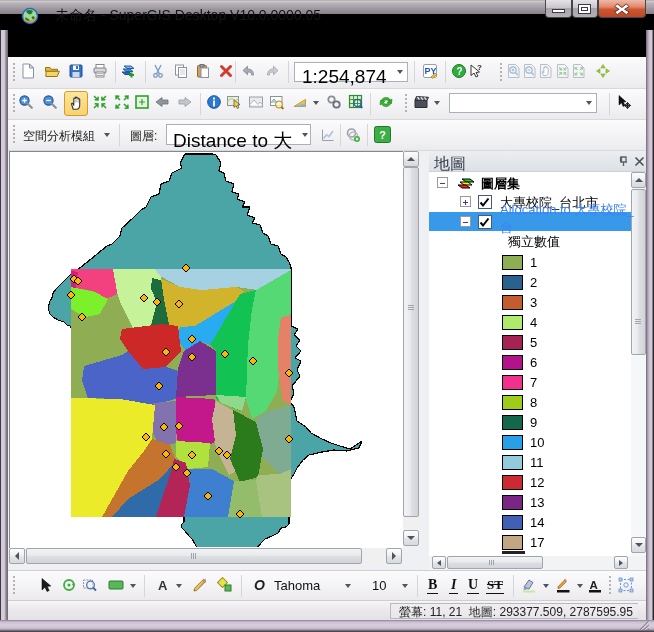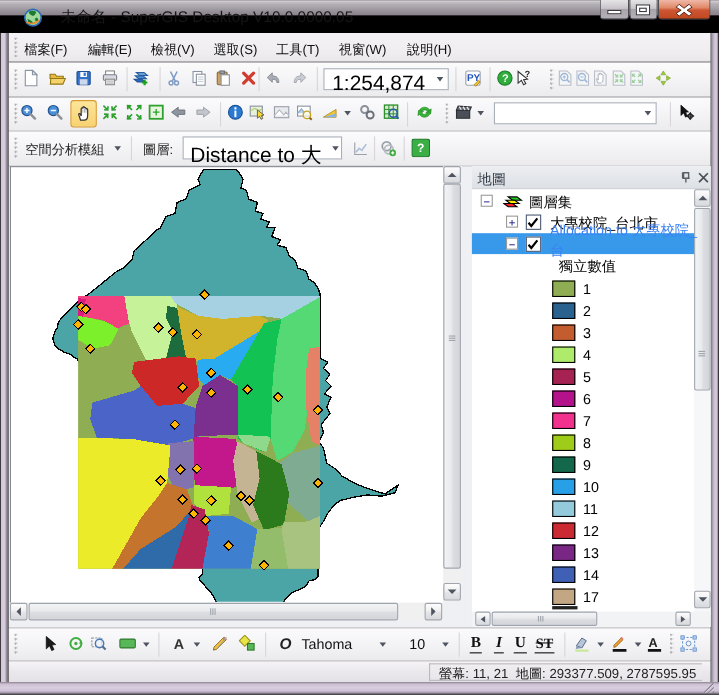--- a/index.html
+++ b/index.html
@@ -24,21 +24,21 @@
 #mapvsb{left:403px;top:151px;width:17px;height:396px;background:#f0f0f0}
 #maphsb{left:9px;top:548px;width:394px;height:17px;background:#f0f0f0}
 #mainbg{left:8px;top:151px;width:638px;height:419px;background:#eef0f4}
 
 .sbtn{position:absolute;background:linear-gradient(180deg,#fdfdfd,#f0f0f1 45%,#e4e5e8 55%,#d8d9dd);border:1px solid #9fa4ad;border-radius:2px}
 .sthumbv{position:absolute;background:linear-gradient(90deg,#f2f3f4,#e9eaec 45%,#dcdee2 55%,#d2d4d9);border:1px solid #9fa4ad;border-radius:2px}
 .sthumbh{position:absolute;background:linear-gradient(180deg,#f2f3f4,#e9eaec 45%,#dcdee2 55%,#d2d4d9);border:1px solid #9fa4ad;border-radius:2px}
 .arr{position:absolute;width:0;height:0}
 
 #panel{left:429px;top:151px;width:217px;height:419px;background:#fff}
-#phead{left:429px;top:151px;width:217px;height:21px;background:linear-gradient(180deg,#eceef1,#dde0e5);border-bottom:1px solid #cdd0d5;color:#333c49;font-size:13px}
+#phead{left:429px;top:151px;width:217px;height:21px;background:linear-gradient(180deg,#eceef1,#dde0e5);border-bottom:1px solid #cdd0d5;color:#333c49;font-size:16px}
 #ptree{font-size:13px;color:#000}
 .pmbox{position:absolute;width:11px;height:11px;background:#fff;border:1px solid #9a9a9a;text-align:center}
 .pmbox .pm{position:absolute;left:2px;top:5px;width:5px;height:1px;background:#3c3c9c}
 .pmbox .pmv{position:absolute;left:4px;top:3px;width:1px;height:5px;background:#3c3c9c}
 .chk{position:absolute;width:14px;height:14px;background:#fff;border:1.5px solid #4a5a74}
 .selrow{position:absolute;left:429px;width:202px;height:19px;background:#3898ea}
 .swatch{position:absolute;left:73px;width:21px;height:15px;border:1px solid #000}
 .swnum{position:absolute;left:101px;font-size:13px;color:#000}
 #btoolbar{left:8px;top:570px;width:638px;height:30px;background:linear-gradient(180deg,#fcfbfc 0,#f3f2f4 55%,#ebeaed 100%);border-top:1px solid #d0ced2}
 #statusbar{left:8px;top:600px;width:638px;height:20px;border-top:1px solid #cfcdd1;background:linear-gradient(180deg,#f6f4f7,#eae8ec 50%,#e4e2e6)}
@@ -67,30 +67,20 @@
       </svg>
     </div>
 <div class="abs" id="lborder"></div>
 <div class="abs" id="rborder"></div>
 <div class="abs" id="bborder">
       <svg class="abs" style="left:636px;top:1px" width="14" height="10" viewBox="0 0 14 10">
         <path d="M13,0 L4,9 M13,4 L8,9 M13,8 L12,9" stroke="#8a8591" stroke-width="1.4"></path>
         <path d="M14,0 L5,9 M14,4 L9,9" stroke="#e8e2ec" stroke-width="0.7"></path>
       </svg>
     </div>
-<div class="abs" id="menubar">
-  <div class="grip" style="left:5px;top:4px;height:18px"></div>
-  <div class="menuitem" style="left:14px">檔案(F)</div>
-  <div class="menuitem" style="left:72px">編輯(E)</div>
-  <div class="menuitem" style="left:129px">檢視(V)</div>
-  <div class="menuitem" style="left:186px">選取(S)</div>
-  <div class="menuitem" style="left:243px">工具(T)</div>
-  <div class="menuitem" style="left:300px">視窗(W)</div>
-  <div class="menuitem" style="left:362px">說明(H)</div>
-</div>
 <div class="abs tbar" id="tb1">
       <div class="grip" style="left:5px;top:6px;height:19px"></div>
       <svg class="abs" style="left:12px;top:6px" width="16" height="16" viewBox="0 0 16 16">
         <path d="M3,1 h6.5 l4,4 v10 h-10.5 z" fill="#fefefe" stroke="#8a93a2"></path>
         <path d="M9.5,1 l4,4 h-4 z" fill="#dfe5ec" stroke="#8a93a2"></path>
       </svg>
       <svg class="abs" style="left:36px;top:6px" width="16" height="16" viewBox="0 0 16 16">
         <path d="M1.5,4.5 h4.5 l1.5,1.8 h6 v2 h-12 z" fill="#e8b93c" stroke="#927817"></path>
         <path d="M2.2,8.3 h11.6 l1.6,-0 -2.2,5.2 h-11.4 z" fill="#f6d26a" stroke="#927817"></path>
       </svg>
@@ -414,21 +404,21 @@
   <div id="ptree">
     <div class="selrow" style="left:0;top:61px"></div>
     <div class="pmbox" style="left:8px;top:26px">
           <span class="pm"></span>
         </div>
     <svg style="position:absolute;left:28px;top:24px" width="20" height="16" viewBox="0 0 20 16">
       <polygon points="5,4 13,4 17,7 9,7" fill="#22cc22" stroke="#000"></polygon>
       <polygon points="3,7 11,7 15,10 7,10" fill="#ffee00" stroke="#000"></polygon>
       <polygon points="1,10 9,10 13,13 5,13" fill="#ff2222" stroke="#000"></polygon>
     </svg>
-    <div style="position:absolute;left:52px;top:24px;font-weight:normal">圖層集</div>
+    <div style="position:absolute;left:52px;top:24px;font-weight:bold">圖層集</div>
     <div class="pmbox" style="left:31px;top:45px">
           <span class="pm"></span>
           <span class="pmv"></span>
         </div>
     <div class="chk" style="left:49px;top:44px"><svg width="11" height="11">
             <path d="M1.5,5.5 L4,8.5 L9.5,1.5" stroke="#000" stroke-width="2" fill="none"></path>
           </svg></div>
     <div style="position:absolute;left:71px;top:43px">大專校院_台北市</div>
     <div class="pmbox" style="left:31px;top:65px">
           <span class="pm"></span>

